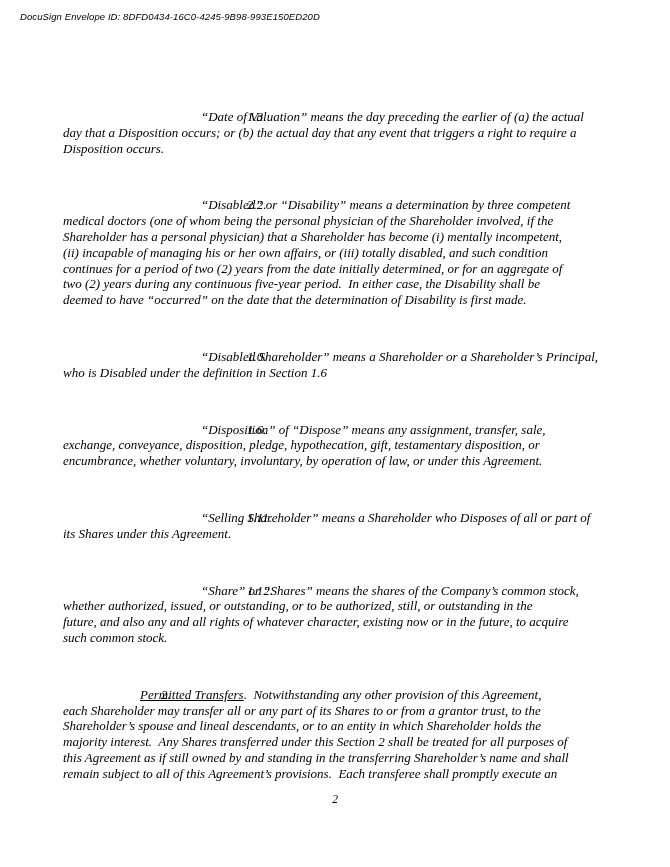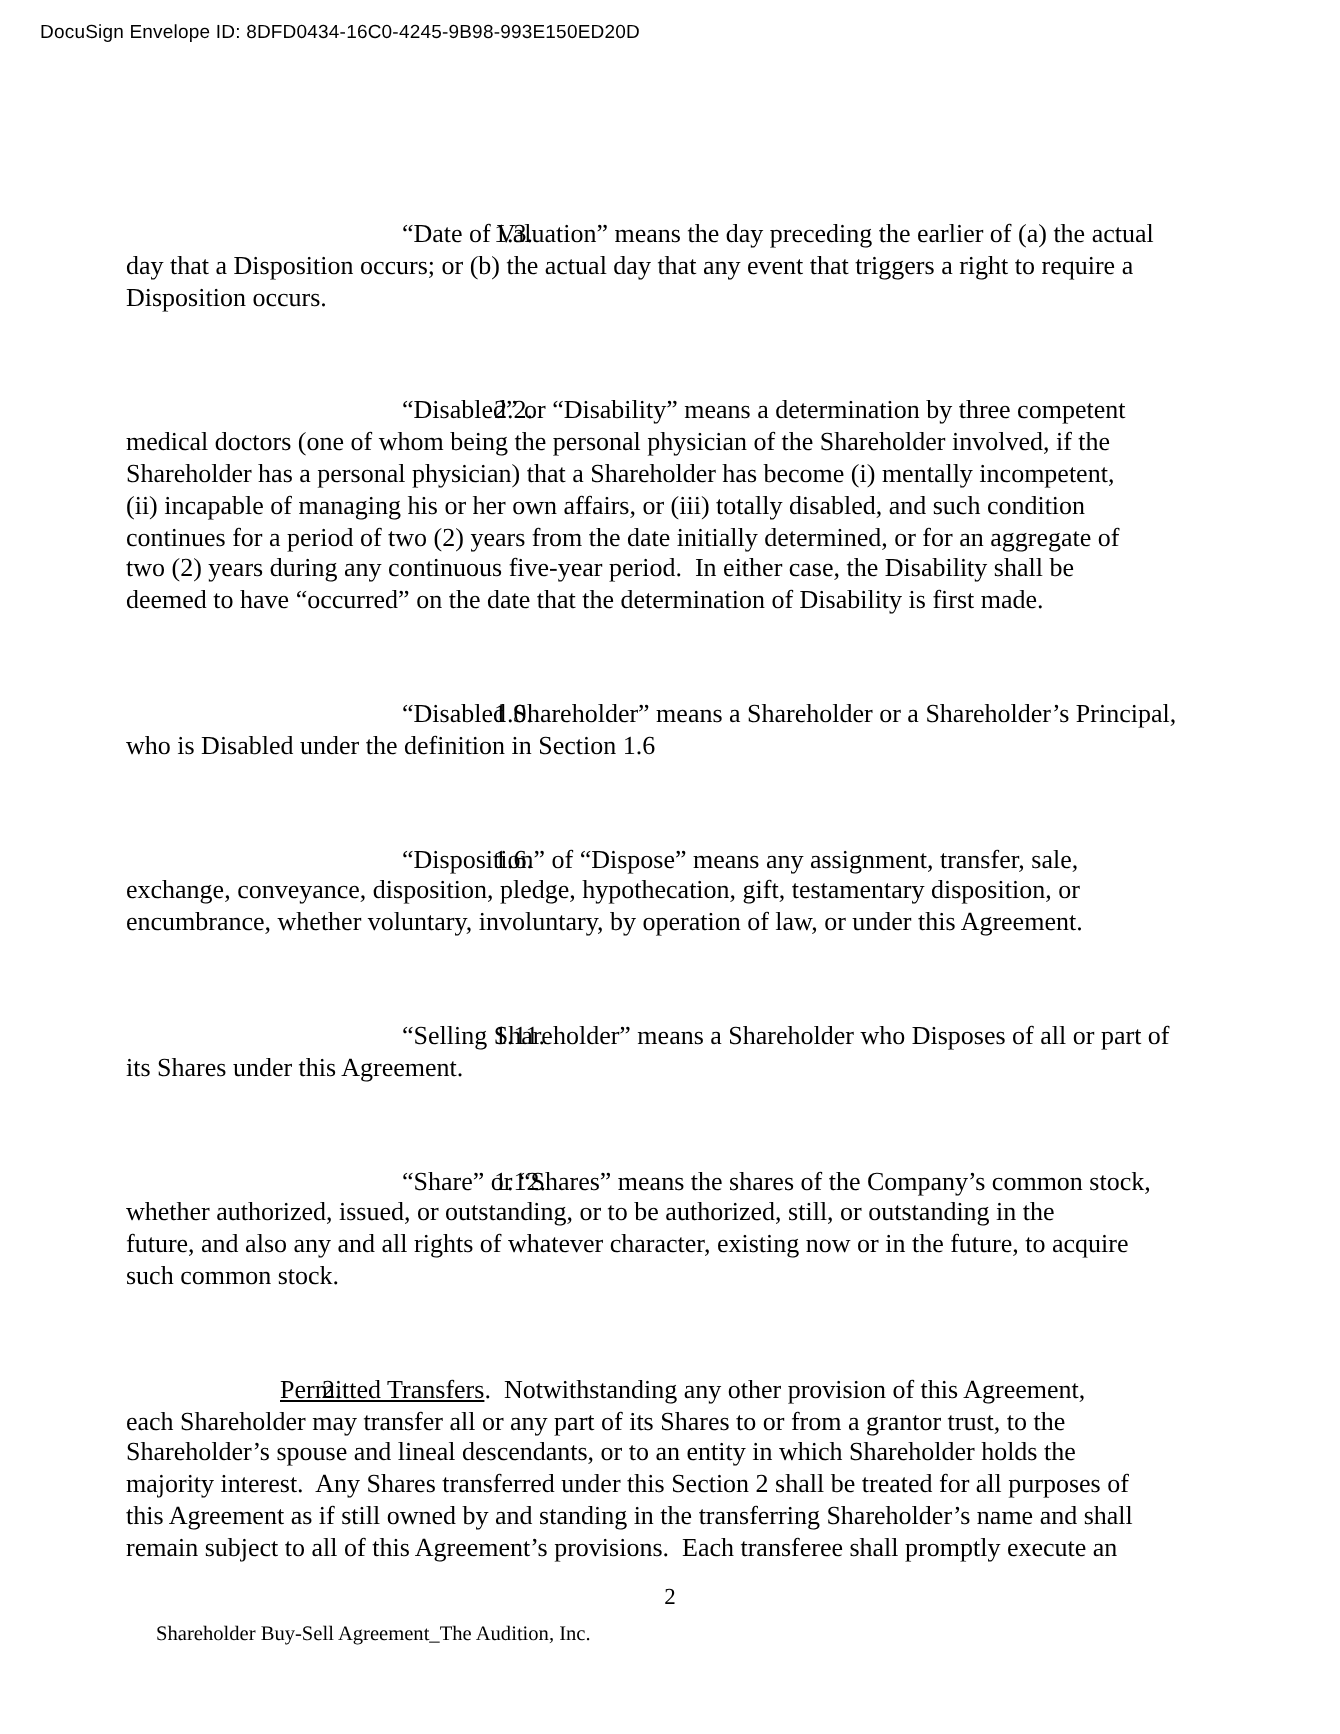--- a/index.html
+++ b/index.html
@@ -8,20 +8,21 @@
     background: #ffffff;
   }
   .page {
     position: relative;
     width: 670px;
     height: 867px;
     background: #ffffff;
     color: #000000;
     font-family: "Liberation Serif", "DejaVu Serif", serif;
     overflow: hidden;
+    font-style: italic;
   }
   .env-header {
     position: absolute;
     top: 11px;
     left: 20px;
     font-family: "Liberation Sans", "DejaVu Sans", sans-serif;
     font-size: 9.5px;
     letter-spacing: 0.1px;
     color: #000000;
   }
@@ -107,15 +108,14 @@
 each Shareholder may transfer all or any part of its Shares to or from a grantor trust, to the
 Shareholder’s spouse and lineal descendants, or to an entity in which Shareholder holds the
 majority interest.  Any Shares transferred under this Section 2 shall be treated for all purposes of
 this Agreement as if still owned by and standing in the transferring Shareholder’s name and shall
 remain subject to all of this Agreement’s provisions.  Each transferee shall promptly execute an</span></p>
 
   </div>
 
   <div class="page-num">2</div>
 
-  <div class="footer-title">Shareholder Buy-Sell Agreement_The Audition, Inc.</div>
 
 </div>
 
 </body></html>

